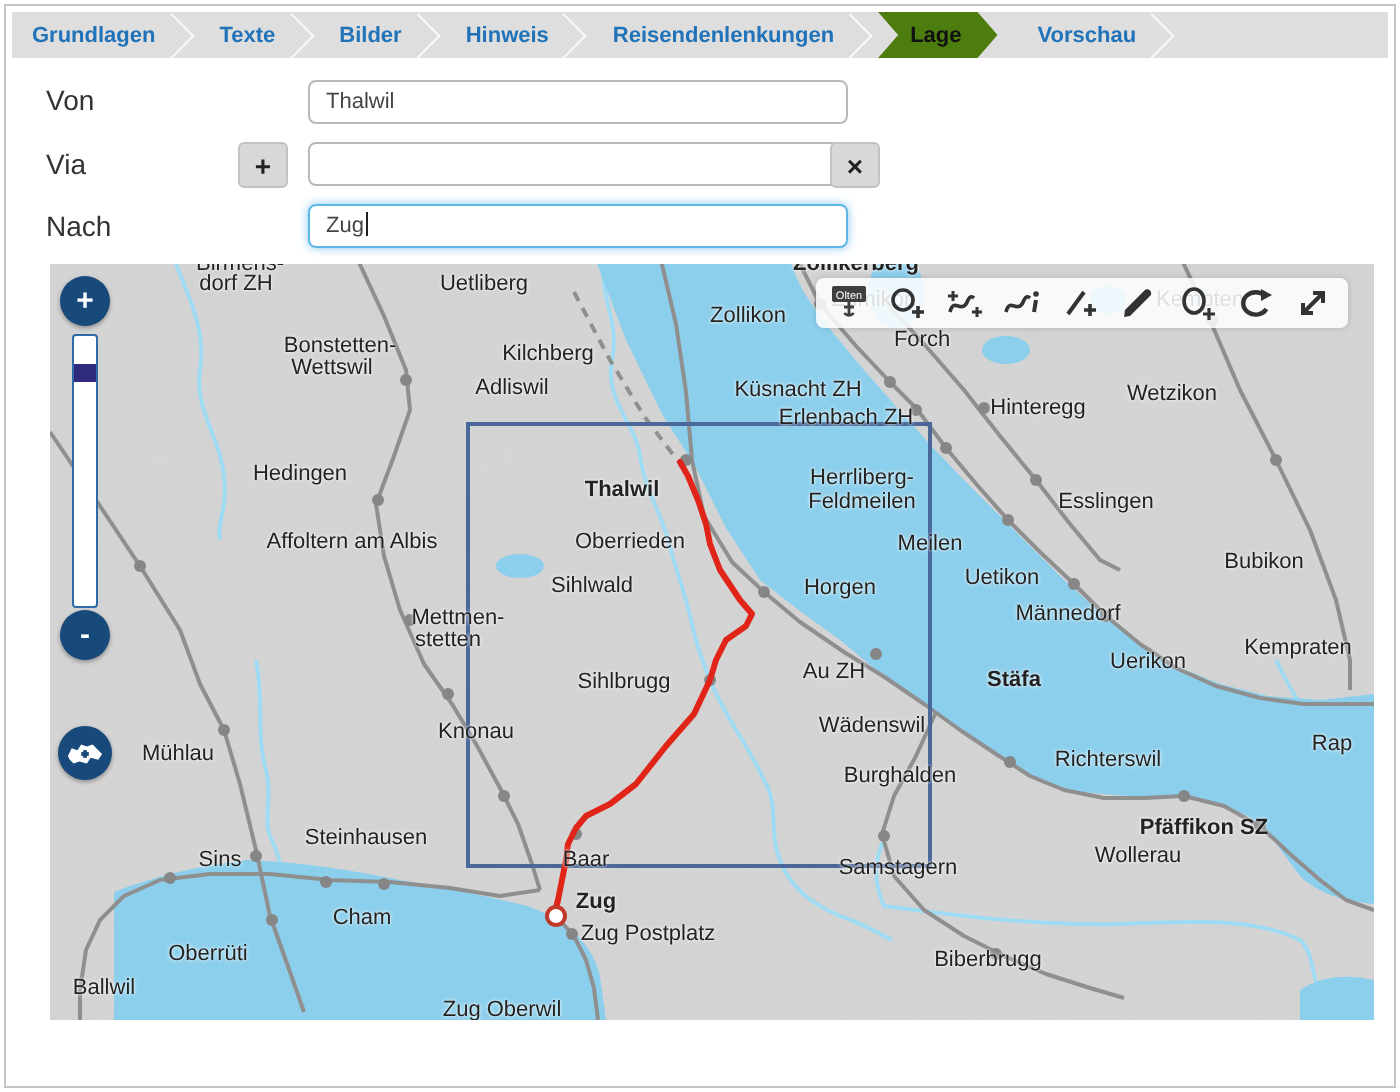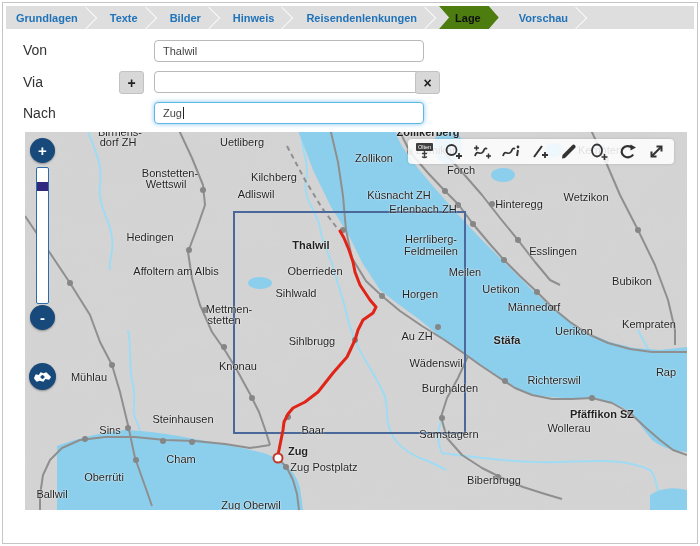--- a/index.html
+++ b/index.html
@@ -197,21 +197,21 @@
       <span class="mlabel mbold" style="left: 482px; top: 208px;">Stäfa</span>
       <span class="mlabel" style="left: 411px; top: 231px;">Wädenswil</span>
       <span class="mlabel" style="left: 213px; top: 234px;">Knonau</span>
       <span class="mlabel" style="left: 64px; top: 245px;">Mühlau</span>
       <span class="mlabel" style="left: 529px; top: 248px;">Richterswil</span>
       <span class="mlabel" style="left: 425px; top: 256px;">Burghalden</span>
       <span class="mlabel" style="left: 641px; top: 240px;">Rap</span>
       <span class="mlabel mbold" style="left: 577px; top: 282px;">Pfäffikon SZ</span>
       <span class="mlabel" style="left: 544px; top: 296px;">Wollerau</span>
       <span class="mlabel" style="left: 424px; top: 302px;">Samstagern</span>
-      <span class="mlabel" style="left: 288px; top: 298px;">Baar</span>
+      <span class="mlabel" style="left: 268px; top: 298px;">Baar</span>
       <span class="mlabel" style="left: 85px; top: 298px;">Sins</span>
       <span class="mlabel" style="left: 158px; top: 287px;">Steinhausen</span>
       <span class="mlabel" style="left: 156px; top: 327px;">Cham</span>
       <span class="mlabel mbold" style="left: 273px; top: 319px;">Zug</span>
       <span class="mlabel" style="left: 299px; top: 335px;">Zug Postplatz</span>
       <span class="mlabel" style="left: 79px; top: 345px;">Oberrüti</span>
       <span class="mlabel" style="left: 27px; top: 362px;">Ballwil</span>
       <span class="mlabel" style="left: 469px; top: 348px;">Biberbrugg</span>
       <span class="mlabel" style="left: 226px; top: 373px;">Zug Oberwil</span>
     </div>

